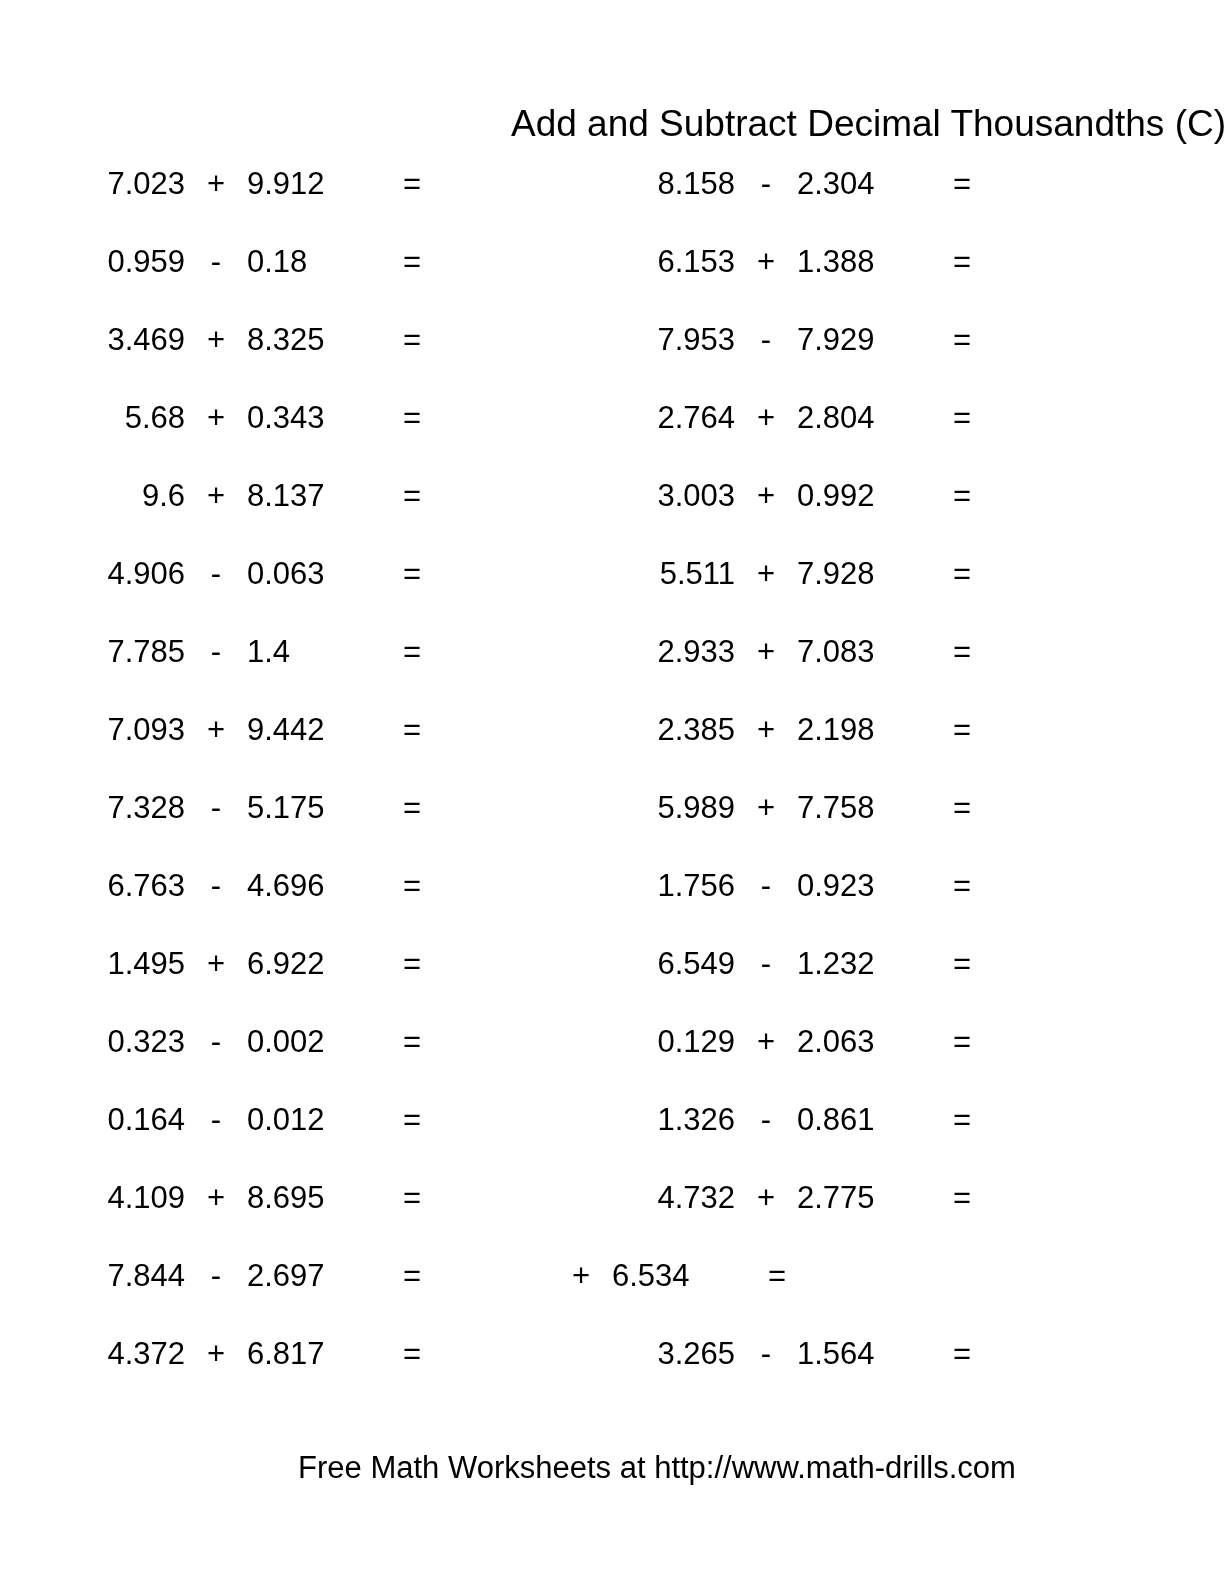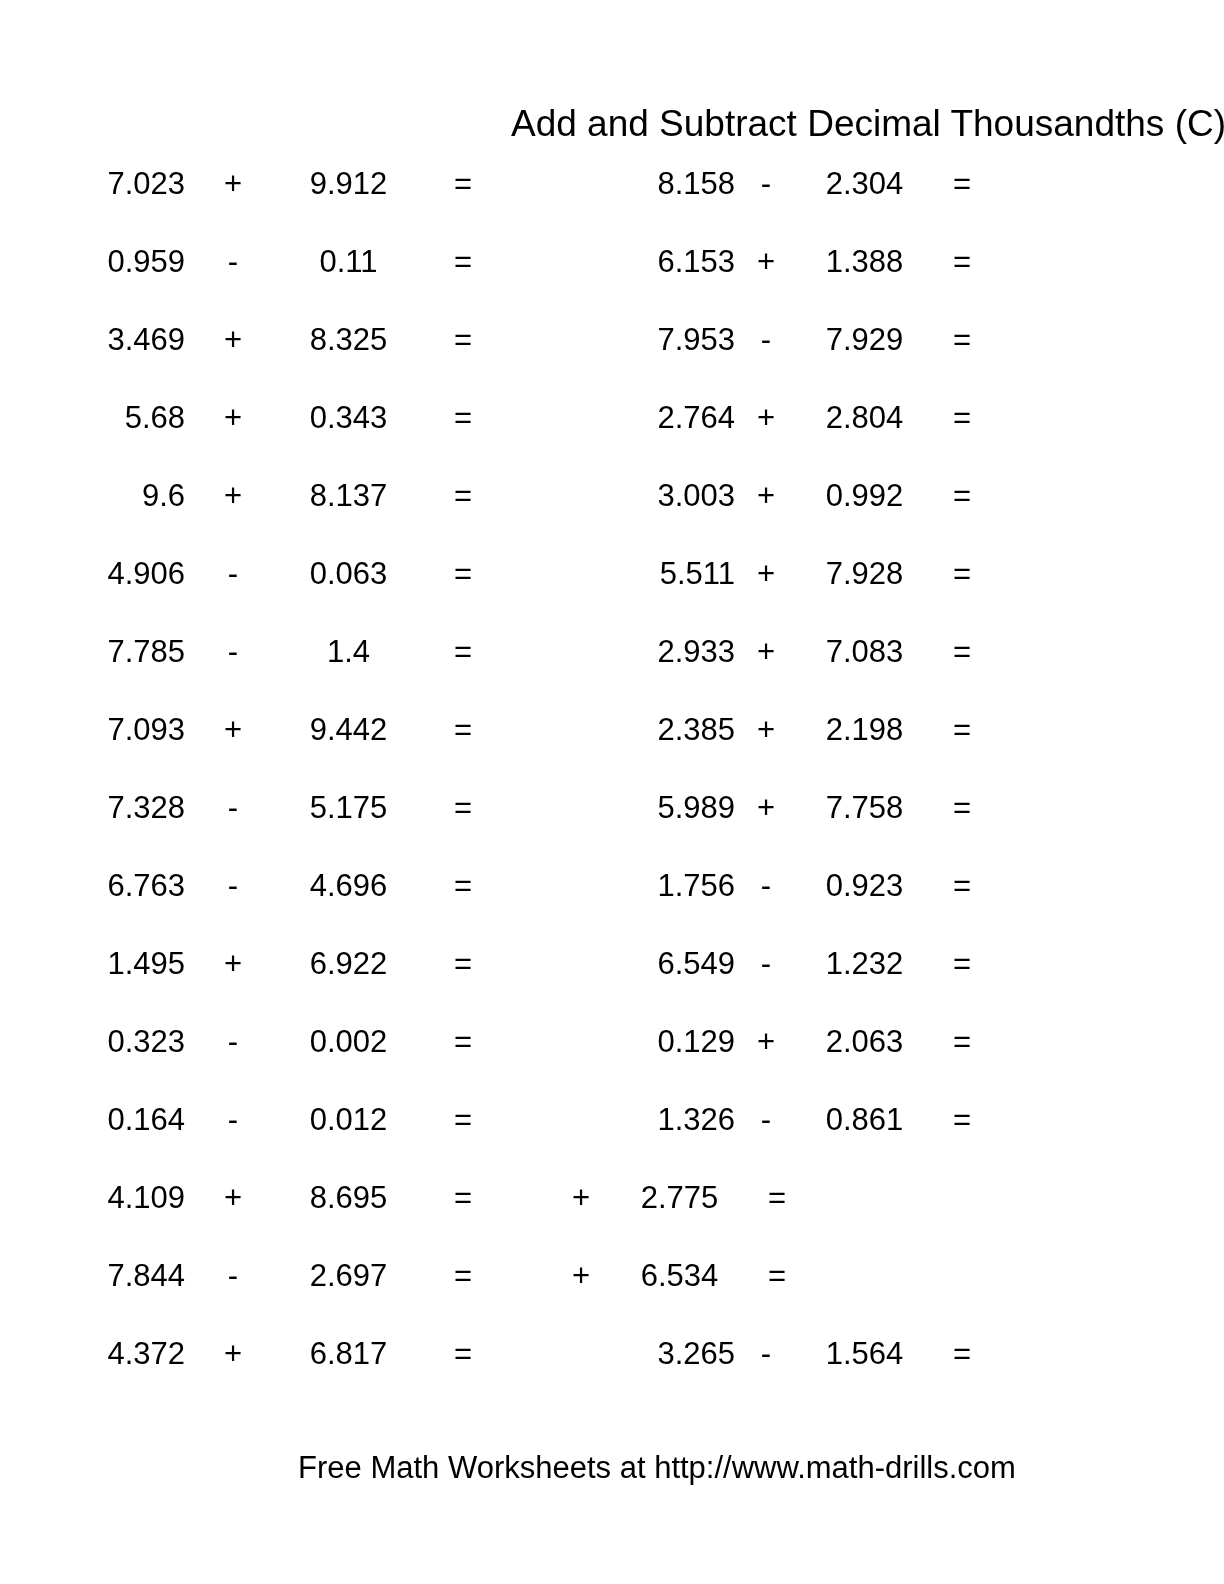--- a/index.html
+++ b/index.html
@@ -54,21 +54,20 @@
     display: flex;
     flex-direction: row;
     align-items: baseline;
     font-size: 31px;
     line-height: 44px;
   }
 
   .problem-left {
     margin-left: 0px;
     width: 550px;
-    gap: 17px;
   }
 
   .problem-right {
     margin-left: 0px;
     width: 550px;
   }
 
   .operand-a {
     width: 130px;
     padding-left: 55px;
@@ -77,21 +76,21 @@
   }
 
   .operator {
     width: 62px;
     text-align: center;
     white-space: nowrap;
   }
 
   .operand-b {
     width: 135px;
-    text-align: center;
+    text-align: left;
     white-space: nowrap;
   }
 
   .equals {
     width: 60px;
     text-align: center;
     white-space: nowrap;
   }
 
   .worksheet-footer {
@@ -125,21 +124,21 @@
           <div class="operand-a">8.158</div>
           <div class="operator">-</div>
           <div class="operand-b">2.304</div>
           <div class="equals">=</div>
         </div>
       </div>
       <div class="problem-row">
         <div class="problem problem-left">
           <div class="operand-a">0.959</div>
           <div class="operator">-</div>
-          <div class="operand-b">0.11</div>
+          <div class="operand-b">0.18</div>
           <div class="equals">=</div>
         </div>
         <div class="problem problem-right">
           <div class="operand-a">6.153</div>
           <div class="operator">+</div>
           <div class="operand-b">1.388</div>
           <div class="equals">=</div>
         </div>
       </div>
       <div class="problem-row">
@@ -297,20 +296,21 @@
         </div>
       </div>
       <div class="problem-row">
         <div class="problem problem-left">
           <div class="operand-a">4.109</div>
           <div class="operator">+</div>
           <div class="operand-b">8.695</div>
           <div class="equals">=</div>
         </div>
         <div class="problem problem-right">
+          <div class="operand-a">4.732</div>
           <div class="operator">+</div>
           <div class="operand-b">2.775</div>
           <div class="equals">=</div>
         </div>
       </div>
       <div class="problem-row">
         <div class="problem problem-left">
           <div class="operand-a">7.844</div>
           <div class="operator">-</div>
           <div class="operand-b">2.697</div>

